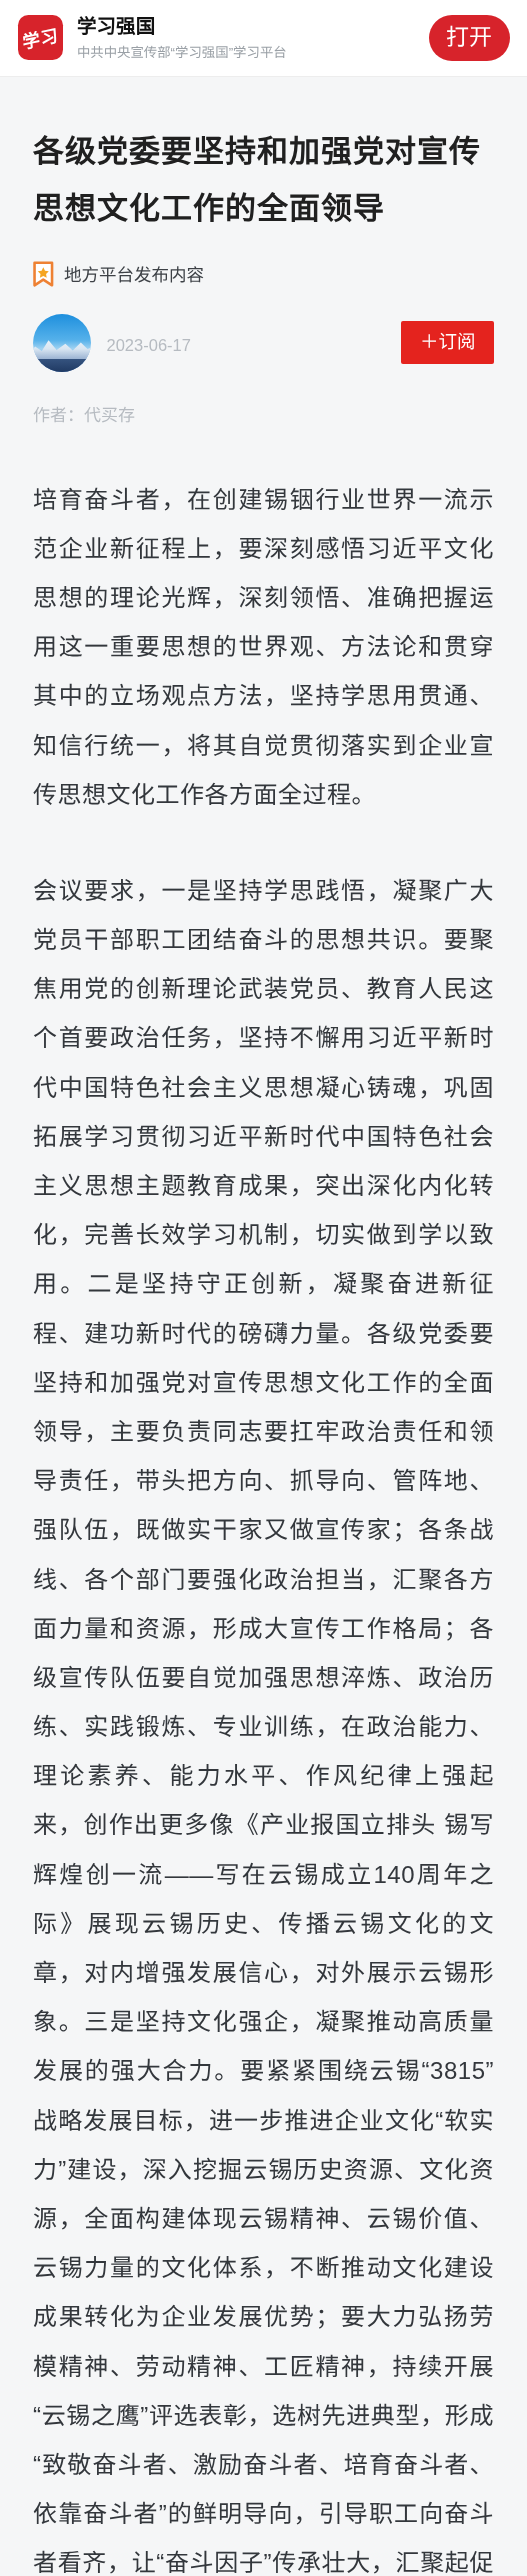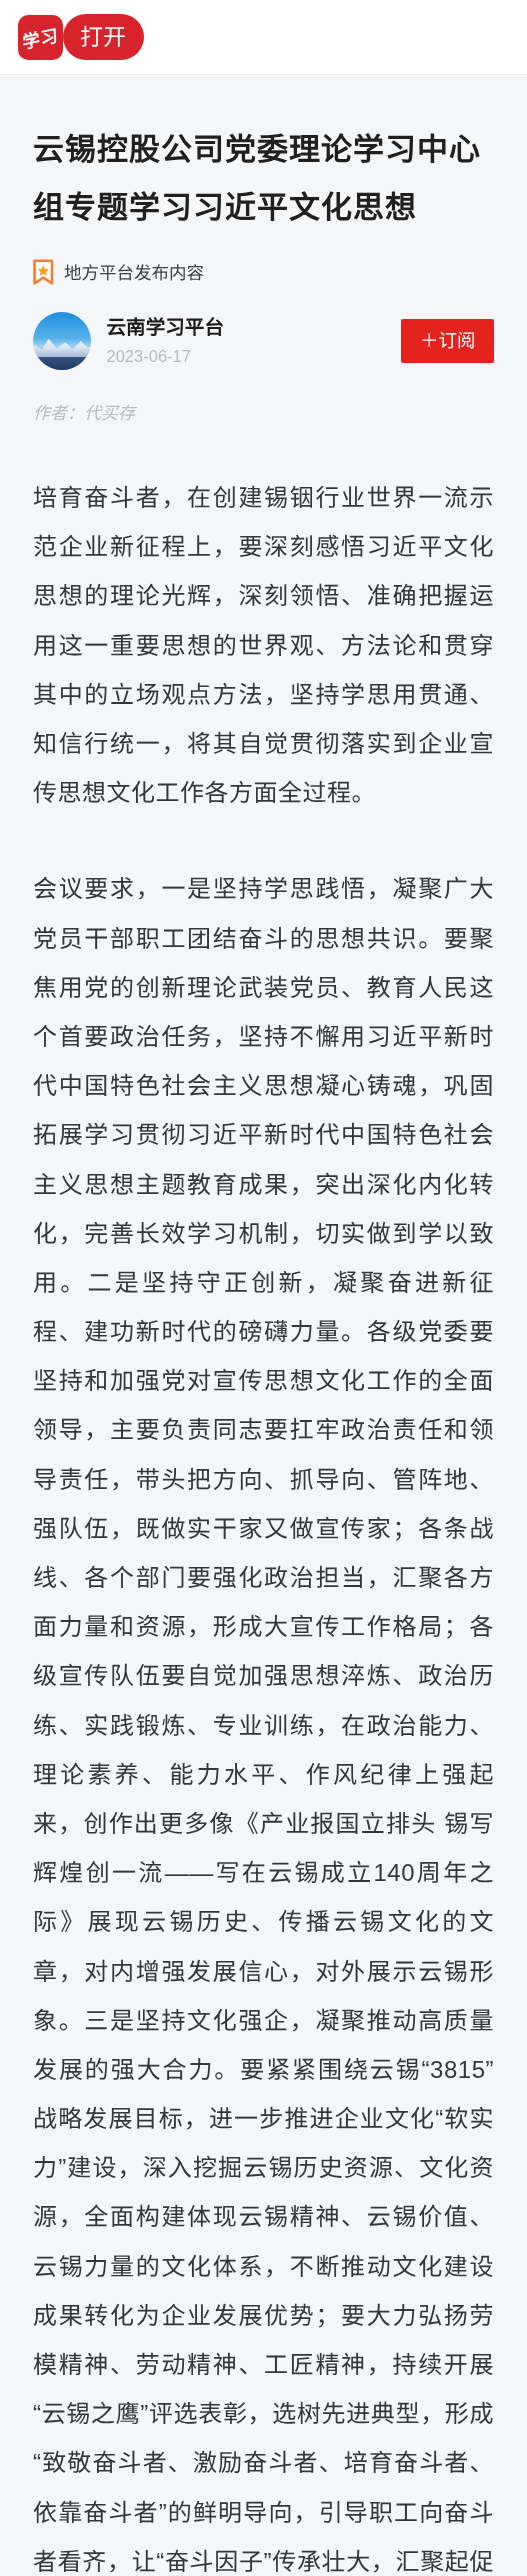--- a/index.html
+++ b/index.html
@@ -69,58 +69,61 @@
   .publisher-meta{flex:1;margin-left:15.5px;min-width:0;}
   .publisher-name{font-size:19.6px;font-weight:600;color:#1c1c1c;line-height:1.3;}
   .publisher-date{font-size:16.5px;color:#b6bbc1;margin-top:6.2px;line-height:1.2;}
   .subscribe-btn{
     flex:0 0 auto;
     background:#e4231e;color:#ffffff;
     font-size:18.5px;line-height:1;
     padding:12.4px 18.5px;border-radius:2px;
     border:none;font-family:inherit;
   }
-  .author-line{font-size:17px;color:#b6bbc1;margin-bottom:49px;font-style:italic;}
+  .author-line{font-size:17px;color:#b6bbc1;margin-bottom:49px;}
   .body-text p{
     font-size:24px;color:#33373c;
     line-height:2.05;letter-spacing:0.5px;
     text-align:justify;
     margin:0 0 47px 0;
   }
   .body-text p:last-child{margin-bottom:0;}
 </style>
 </head>
 <body>
 
 <header class="app-banner">
   <div class="app-logo">
     <span>学习</span>
   </div>
+  <div class="app-meta">
+    <div class="app-name">学习强国</div>
+    <div class="app-desc">中共中央宣传部“学习强国”学习平台</div>
+  </div>
   <button class="open-btn">打开</button>
 </header>
 
 <main class="content">
 
-  <h1 class="article-title">云锡控股公司党委理论学习中心组专题学习习近平文化思想</h1>
+  <h1 class="article-title">各级党委要坚持和加强党对宣传思想文化工作的全面领导</h1>
 
   <div class="badge-row">
     <svg class="badge-icon" viewBox="0 0 40 50" aria-hidden="true">
       <path d="M3 3 H37 V47 L20 36 L3 47 Z" fill="#ffffff" stroke="#ee8133" stroke-width="5" stroke-linejoin="round"></path>
       <path d="M20 12 l3.3 6.7 7.4 1.1 -5.3 5.2 1.2 7.3 -6.6 -3.5 -6.6 3.5 1.2 -7.3 -5.3 -5.2 7.4 -1.1 Z" fill="#f5a623"></path>
     </svg>
     <span class="badge-label">地方平台发布内容</span>
   </div>
 
   <div class="publisher-row">
     <div class="avatar">
       <div class="mountain"></div>
       <div class="ridge"></div>
     </div>
     <div class="publisher-meta">
-      <div class="publisher-name">云南学习平台</div>
       <div class="publisher-date">2023-06-17</div>
     </div>
     <button class="subscribe-btn">＋订阅</button>
   </div>
 
   <div class="author-line">作者：代买存</div>
 
   <article class="body-text">
     <p>培育奋斗者，在创建锡铟行业世界一流示范企业新征程上，要深刻感悟习近平文化思想的理论光辉，深刻领悟、准确把握运用这一重要思想的世界观、方法论和贯穿其中的立场观点方法，坚持学思用贯通、知信行统一，将其自觉贯彻落实到企业宣传思想文化工作各方面全过程。</p>
     <p>会议要求，一是坚持学思践悟，凝聚广大党员干部职工团结奋斗的思想共识。要聚焦用党的创新理论武装党员、教育人民这个首要政治任务，坚持不懈用习近平新时代中国特色社会主义思想凝心铸魂，巩固拓展学习贯彻习近平新时代中国特色社会主义思想主题教育成果，突出深化内化转化，完善长效学习机制，切实做到学以致用。二是坚持守正创新，凝聚奋进新征程、建功新时代的磅礴力量。各级党委要坚持和加强党对宣传思想文化工作的全面领导，主要负责同志要扛牢政治责任和领导责任，带头把方向、抓导向、管阵地、强队伍，既做实干家又做宣传家；各条战线、各个部门要强化政治担当，汇聚各方面力量和资源，形成大宣传工作格局；各级宣传队伍要自觉加强思想淬炼、政治历练、实践锻炼、专业训练，在政治能力、理论素养、能力水平、作风纪律上强起来，创作出更多像《产业报国立排头 锡写辉煌创一流——写在云锡成立140周年之际》展现云锡历史、传播云锡文化的文章，对内增强发展信心，对外展示云锡形象。三是坚持文化强企，凝聚推动高质量发展的强大合力。要紧紧围绕云锡“3815”战略发展目标，进一步推进企业文化“软实力”建设，深入挖掘云锡历史资源、文化资源，全面构建体现云锡精神、云锡价值、云锡力量的文化体系，不断推动文化建设成果转化为企业发展优势；要大力弘扬劳模精神、劳动精神、工匠精神，持续开展“云锡之鹰”评选表彰，选树先进典型，形成“致敬奋斗者、激励奋斗者、培育奋斗者、依靠奋斗者”的鲜明导向，引导职工向奋斗者看齐，让“奋斗因子”传承壮大，汇聚起促进高质量发展的强大合力，助推云锡创建锡铟行业世界一流示范企业迈出坚实步伐。</p>

